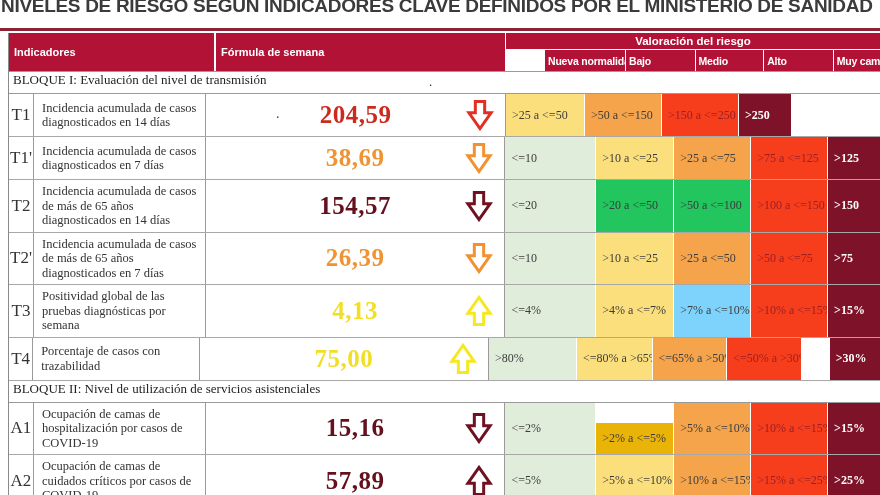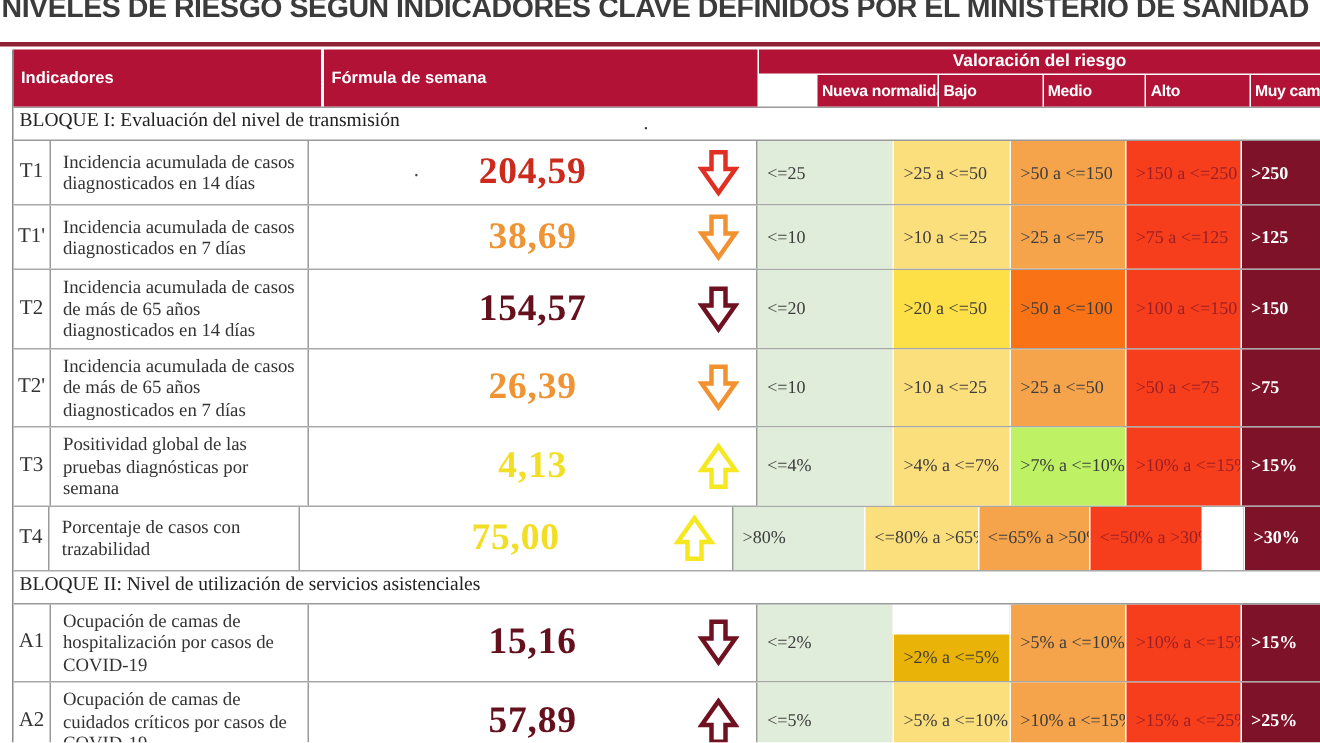--- a/index.html
+++ b/index.html
@@ -30,21 +30,21 @@
   .h-sub-cell + .h-sub-cell{margin-left:1px;}
   .w-nn{width:90px;} .w-ba{width:77px;} .w-me{width:76px;} .w-al{width:77px;} .w-ma{width:52px;}
   
   .srow{position:relative;height:22px;border-bottom:1px solid #9a9a9a;display:flex;
         padding-left:4px;box-sizing:border-box;font-size:13px;color:#222;}
   .stray-dot{position:absolute;left:420px;top:2px;color:#333;font-size:13px;}
   
   .trow{display:flex;min-height:42px;border-bottom:1px solid #a8a8a8;align-items:stretch;}
   .cell{box-sizing:border-box;}
   .c-code{width:25px;border-right:1px solid #9a9a9a;display:flex;align-items:center;
-          justify-content:center;font-size:14px;color:#333;}
+          justify-content:center;font-size:17px;color:#333;}
   .c-desc{width:172px;border-right:1px solid #9a9a9a;display:flex;align-items:center;
           font-size:12.5px;line-height:14.5px;color:#333;padding:4px 4px 4px 8px;}
   .c-form{width:300px;border-right:1px solid #9a9a9a;position:relative;display:flex;
           align-items:center;justify-content:center;}
   .value-dot{position:absolute;left:70px;top:50%;margin-top:-9px;color:#444;font-size:14px;}
   .value{font-size:25px;font-weight:bold;letter-spacing:0.5px;}
   .arrow-wrap{position:absolute;right:11px;top:50%;margin-top:-16px;width:28px;height:32px;}
   .c-risk{display:flex;align-items:center;font-size:12px;color:#3c3c3c;
           padding-left:6px;white-space:nowrap;overflow:hidden;}
   .c-risk + .c-risk{border-left:1px solid #fff;}
@@ -85,21 +85,20 @@
     <div class="cell c-desc">Incidencia acumulada de casos diagnosticados en 14 días</div>
     <div class="cell c-form">
       <span class="value-dot">.</span>
       <span class="value" style="color: rgb(203, 42, 29);">204,59</span>
       <span class="arrow-wrap">
         <svg width="28" height="32" viewBox="0 0 30 33">
           <path d="M10 2 H20 V14 H27 L15 31 L3 14 H10 Z" fill="#ffffff" stroke="#e12f23" stroke-width="3.2" stroke-linejoin="miter"></path>
         </svg>
       </span>
     </div>
-    <div class="cell c-risk risk-nn" style="background: rgb(224, 237, 218);">&lt;=25</div>
     <div class="cell c-risk risk-ba" style="background: rgb(252, 223, 125);">&gt;25 a &lt;=50</div>
     <div class="cell c-risk risk-me" style="background: rgb(246, 164, 76);">&gt;50 a &lt;=150</div>
     <div class="cell c-risk risk-al" style="background: rgb(246, 62, 28); color: rgb(156, 31, 38);">&gt;150 a &lt;=250</div>
     <div class="cell c-risk risk-ma" style="background: rgb(125, 18, 40); color: rgb(255, 255, 255); font-weight: bold;">&gt;250</div>
   </div>
         <div class="trow">
     <div class="cell c-code">T1'</div>
     <div class="cell c-desc">Incidencia acumulada de casos diagnosticados en 7 días</div>
     <div class="cell c-form">
 
@@ -122,22 +121,22 @@
     <div class="cell c-form">
 
       <span class="value" style="color: rgb(100, 16, 29);">154,57</span>
       <span class="arrow-wrap">
         <svg width="28" height="32" viewBox="0 0 30 33">
           <path d="M10 2 H20 V14 H27 L15 31 L3 14 H10 Z" fill="#ffffff" stroke="#6f1120" stroke-width="3.2" stroke-linejoin="miter"></path>
         </svg>
       </span>
     </div>
     <div class="cell c-risk risk-nn" style="background: rgb(224, 237, 218);">&lt;=20</div>
-    <div class="cell c-risk risk-ba" style="background: #fde047;">&gt;20 a &lt;=50</div>
-    <div class="cell c-risk risk-me" style="background: #f97316;">&gt;50 a &lt;=100</div>
+    <div class="cell c-risk risk-ba" style="background: #22c55e;">&gt;20 a &lt;=50</div>
+    <div class="cell c-risk risk-me" style="background: #22c55e;">&gt;50 a &lt;=100</div>
     <div class="cell c-risk risk-al" style="background: rgb(246, 62, 28); color: rgb(156, 31, 38);">&gt;100 a &lt;=150</div>
     <div class="cell c-risk risk-ma" style="background: rgb(125, 18, 40); color: rgb(255, 255, 255); font-weight: bold;">&gt;150</div>
   </div>
         <div class="trow">
     <div class="cell c-code">T2'</div>
     <div class="cell c-desc">Incidencia acumulada de casos de más de 65 años diagnosticados en 7 días</div>
     <div class="cell c-form">
 
       <span class="value" style="color: rgb(239, 148, 52);">26,39</span>
       <span class="arrow-wrap">
@@ -159,21 +158,21 @@
 
       <span class="value" style="color: rgb(242, 223, 37);">4,13</span>
       <span class="arrow-wrap">
         <svg width="28" height="32" viewBox="0 0 30 33">
           <path d="M15 2 L27 19 H20 V31 H10 V19 H3 Z" fill="#ffffff" stroke="#f6e820" stroke-width="3.2" stroke-linejoin="miter"></path>
         </svg>
       </span>
     </div>
     <div class="cell c-risk risk-nn" style="background: rgb(224, 237, 218);">&lt;=4%</div>
     <div class="cell c-risk risk-ba" style="background: rgb(252, 223, 125);">&gt;4% a &lt;=7%</div>
-    <div class="cell c-risk risk-me" style="background: #bef264;">&gt;7% a &lt;=10%</div>
+    <div class="cell c-risk risk-me" style="background: #7dd3fc;">&gt;7% a &lt;=10%</div>
     <div class="cell c-risk risk-al" style="background: rgb(246, 62, 28); color: rgb(156, 31, 38);">&gt;10% a &lt;=15%</div>
     <div class="cell c-risk risk-ma" style="background: rgb(125, 18, 40); color: rgb(255, 255, 255); font-weight: bold;">&gt;15%</div>
   </div>
         <div class="trow">
     <div class="cell c-code">T4</div>
     <div class="cell c-desc">Porcentaje de casos con trazabilidad</div>
     <div class="cell c-form">
 
       <span class="value" style="color: rgb(242, 223, 37);">75,00</span>
       <span class="arrow-wrap">

